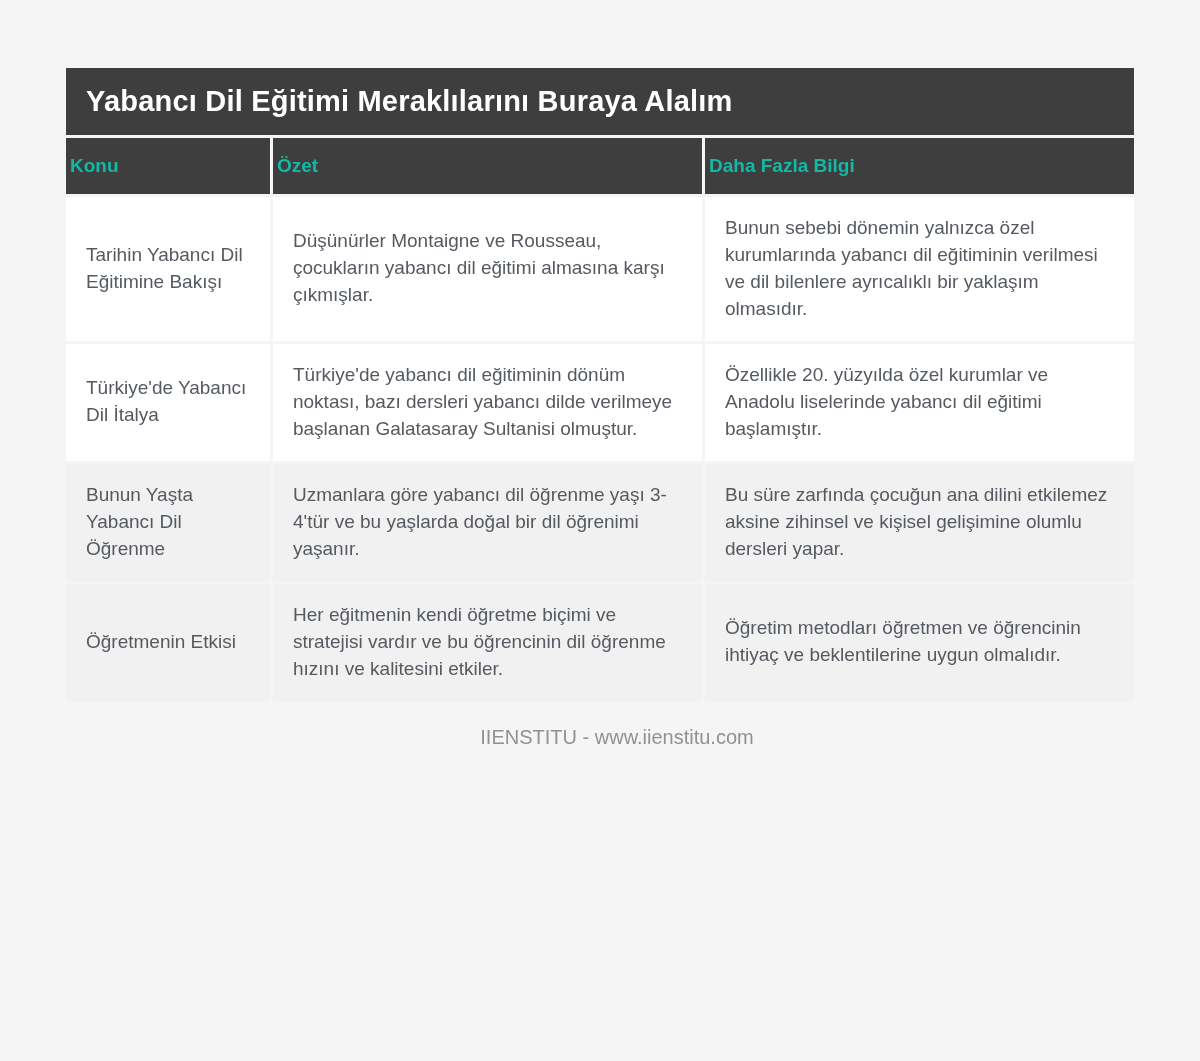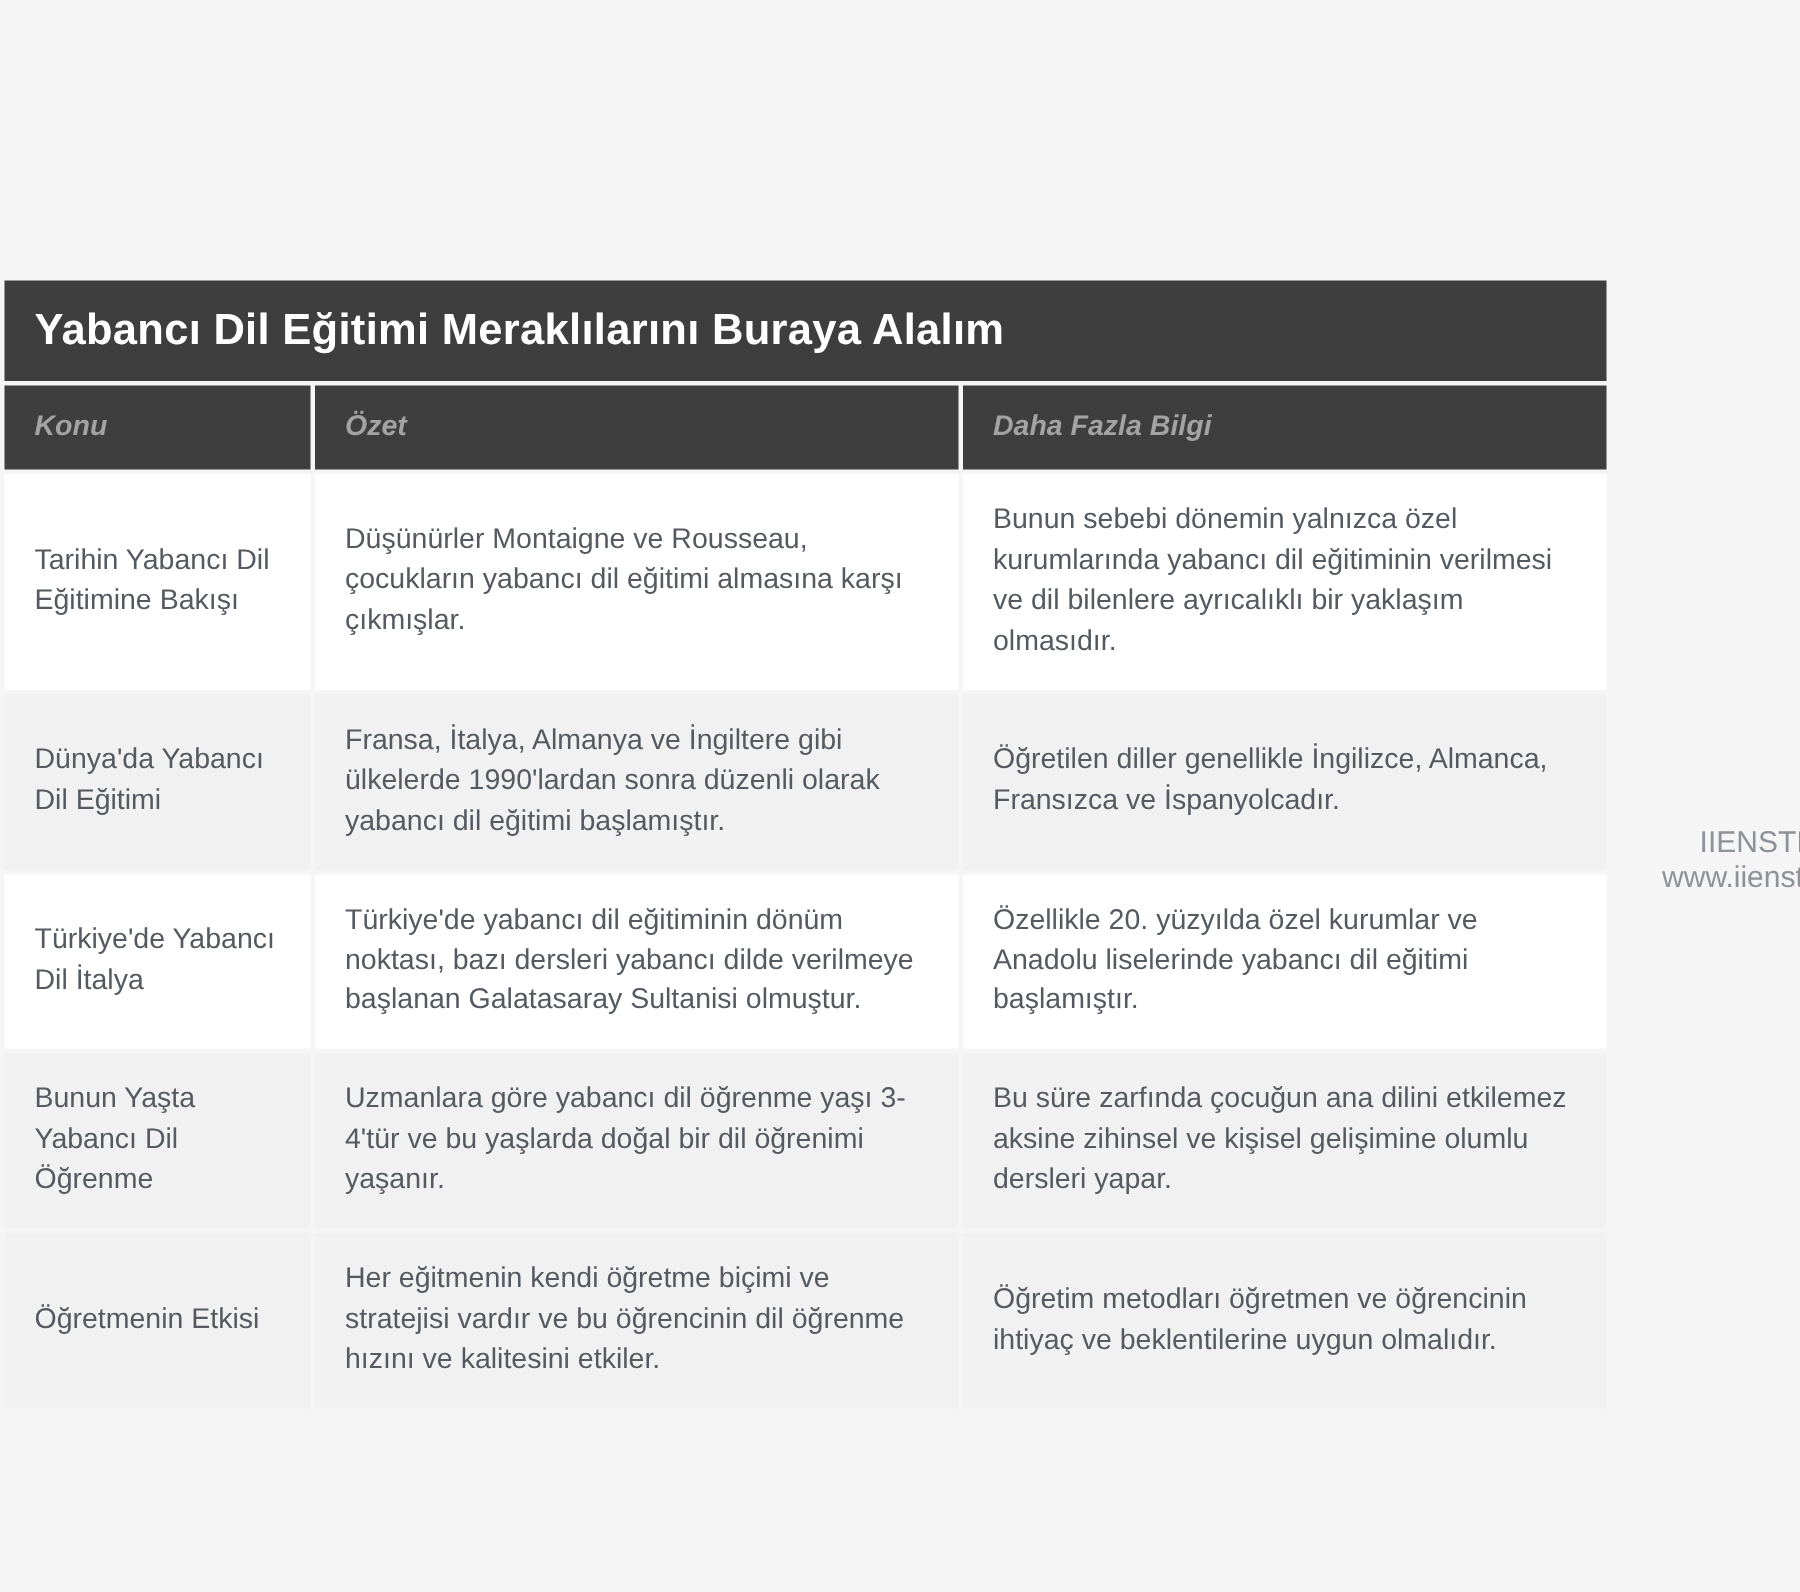--- a/index.html
+++ b/index.html
@@ -8,21 +8,21 @@
     background: #f5f5f5;
     font-family: "Liberation Sans", "DejaVu Sans", sans-serif;
   }
   .page {
     width: 1200px;
     height: 1061px;
     background: #f5f5f5;
     box-sizing: border-box;
     padding-top: 65px;
     display: flex;
-    flex-direction: row;
+    flex-direction: column;
     align-items: center;
   }
   table.info-table {
     width: 1071px;
     border-collapse: separate;
     border-spacing: 3px;
     table-layout: fixed;
   }
   col.c-konu  { width: 204px; }
   col.c-ozet  { width: 429px; }
@@ -32,27 +32,26 @@
     background: #3e3e3e;
     color: #ffffff;
     font-size: 29px;
     font-weight: bold;
     text-align: left;
     padding: 17px 20px;
     letter-spacing: 0.2px;
   }
   th.col-header {
     background: #3e3e3e;
-    color: #a3a3a3;
+    color: #14b8a6;
     font-size: 19px;
     font-weight: bold;
     text-align: left;
-    padding: 17px 20px;
+    padding: 17px 4px;
     vertical-align: middle;
-    font-style: italic;
   }
   tbody td {
     font-size: 19px;
     line-height: 1.42;
     color: #555a61;
     padding: 18px 20px;
     vertical-align: middle;
     text-align: left;
   }
   tbody tr.row-odd td  { background: #ffffff; }
@@ -86,25 +85,20 @@
         <th class="col-header">Özet</th>
         <th class="col-header">Daha Fazla Bilgi</th>
       </tr>
     </thead>
     <tbody>
       <tr class="row-odd">
         <td>Tarihin Yabancı Dil Eğitimine Bakışı</td>
         <td>Düşünürler Montaigne ve Rousseau, çocukların yabancı dil eğitimi almasına karşı çıkmışlar.</td>
         <td>Bunun sebebi dönemin yalnızca özel kurumlarında yabancı dil eğitiminin verilmesi ve dil bilenlere ayrıcalıklı bir yaklaşım olmasıdır.</td>
       </tr>
-      <tr class="row-even">
-        <td>Dünya'da Yabancı Dil Eğitimi</td>
-        <td>Fransa, İtalya, Almanya ve İngiltere gibi ülkelerde 1990'lardan sonra düzenli olarak yabancı dil eğitimi başlamıştır.</td>
-        <td>Öğretilen diller genellikle İngilizce, Almanca, Fransızca ve İspanyolcadır.</td>
-      </tr>
       <tr class="row-odd">
         <td>Türkiye'de Yabancı Dil İtalya</td>
         <td>Türkiye'de yabancı dil eğitiminin dönüm noktası, bazı dersleri yabancı dilde verilmeye başlanan Galatasaray Sultanisi olmuştur.</td>
         <td>Özellikle 20. yüzyılda özel kurumlar ve Anadolu liselerinde yabancı dil eğitimi başlamıştır.</td>
       </tr>
       <tr class="row-even">
         <td>Bunun Yaşta Yabancı Dil Öğrenme</td>
         <td>Uzmanlara göre yabancı dil öğrenme yaşı 3-4'tür ve bu yaşlarda doğal bir dil öğrenimi yaşanır.</td>
         <td>Bu süre zarfında çocuğun ana dilini etkilemez aksine zihinsel ve kişisel gelişimine olumlu dersleri yapar.</td>
       </tr>

